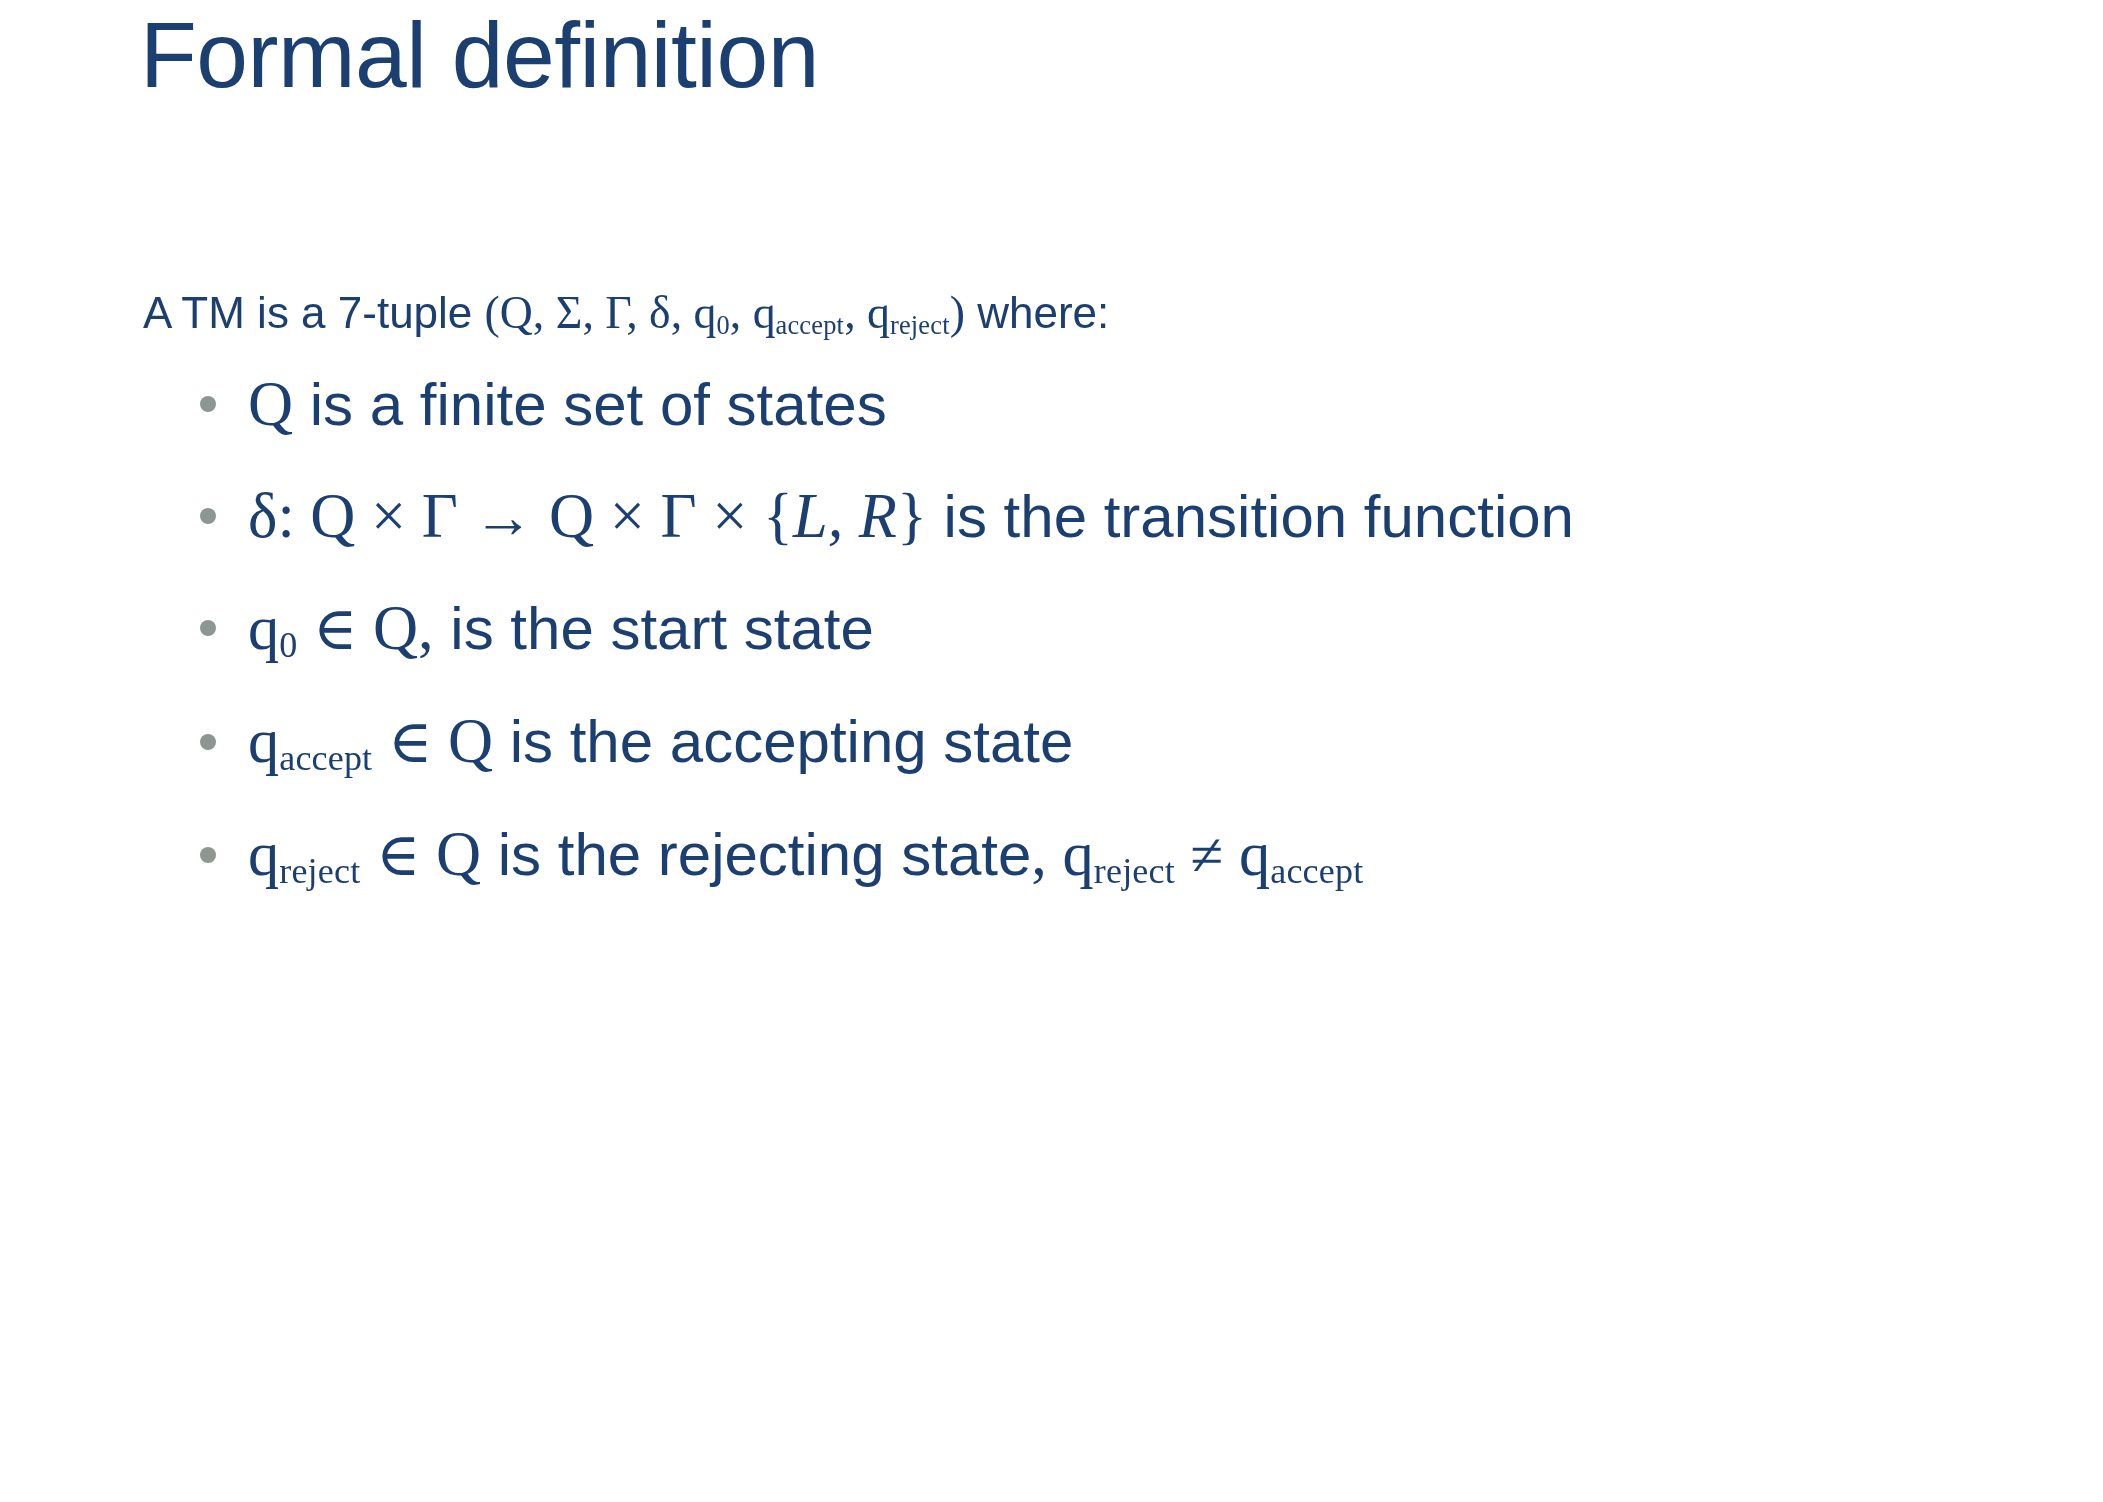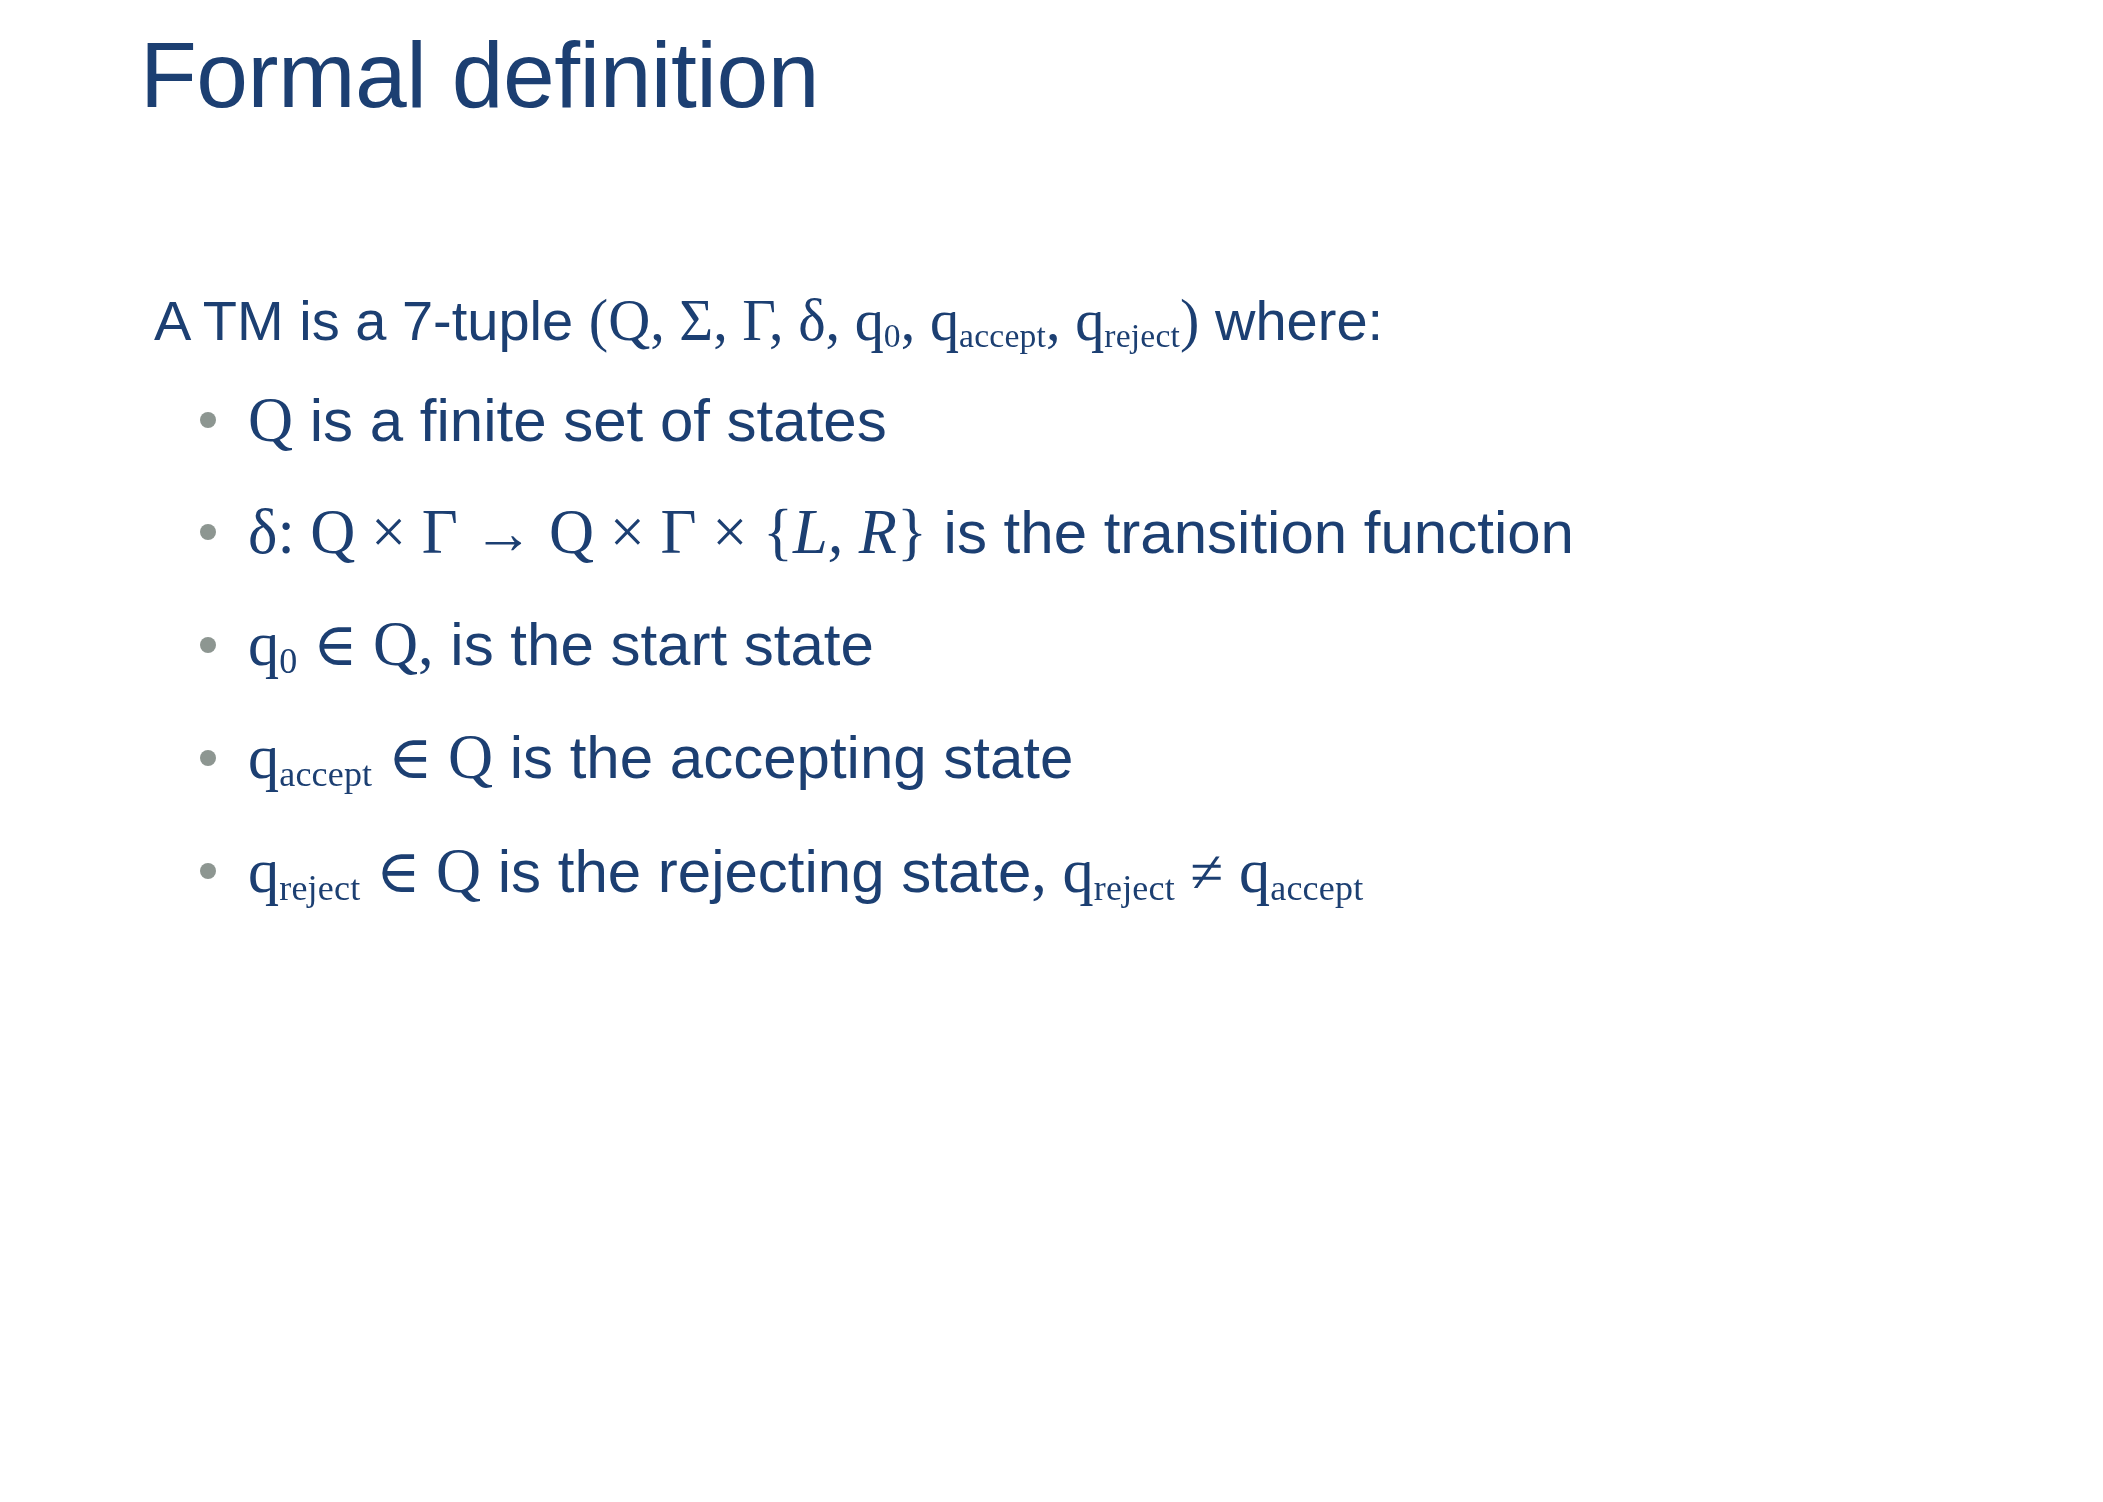--- a/index.html
+++ b/index.html
@@ -20,46 +20,46 @@
   .slide {
     position: absolute;
     inset: 0;
     background: #ffffff;
   }
 
   
   .slide-title {
     position: absolute;
     left: 140px;
-    top: 24px;
+    top: 4px;
     font-family: "Liberation Sans", sans-serif;
     font-size: 93px;
     font-weight: 400;
     letter-spacing: -0.5px;
     color: #1c3f72;
     line-height: 1.1;
     white-space: nowrap;
   }
 
   
   .body-block {
     position: absolute;
     left: 140px;
     top: 285px;
     width: 1880px;
   }
 
   .lead-line {
     font-family: "Liberation Sans", sans-serif;
-    font-size: 56px;
+    font-size: 44px;
     font-weight: 400;
     line-height: 1.22;
     color: #1c3f72;
     white-space: nowrap;
-    margin: 0 0 26px 14px;
+    margin: 0 0 26px 3px;
   }
 
   .bullets {
     list-style: none;
     margin: 0;
     padding: 0 0 0 60px;
   }
 
   .bullet-item {
     position: relative;

